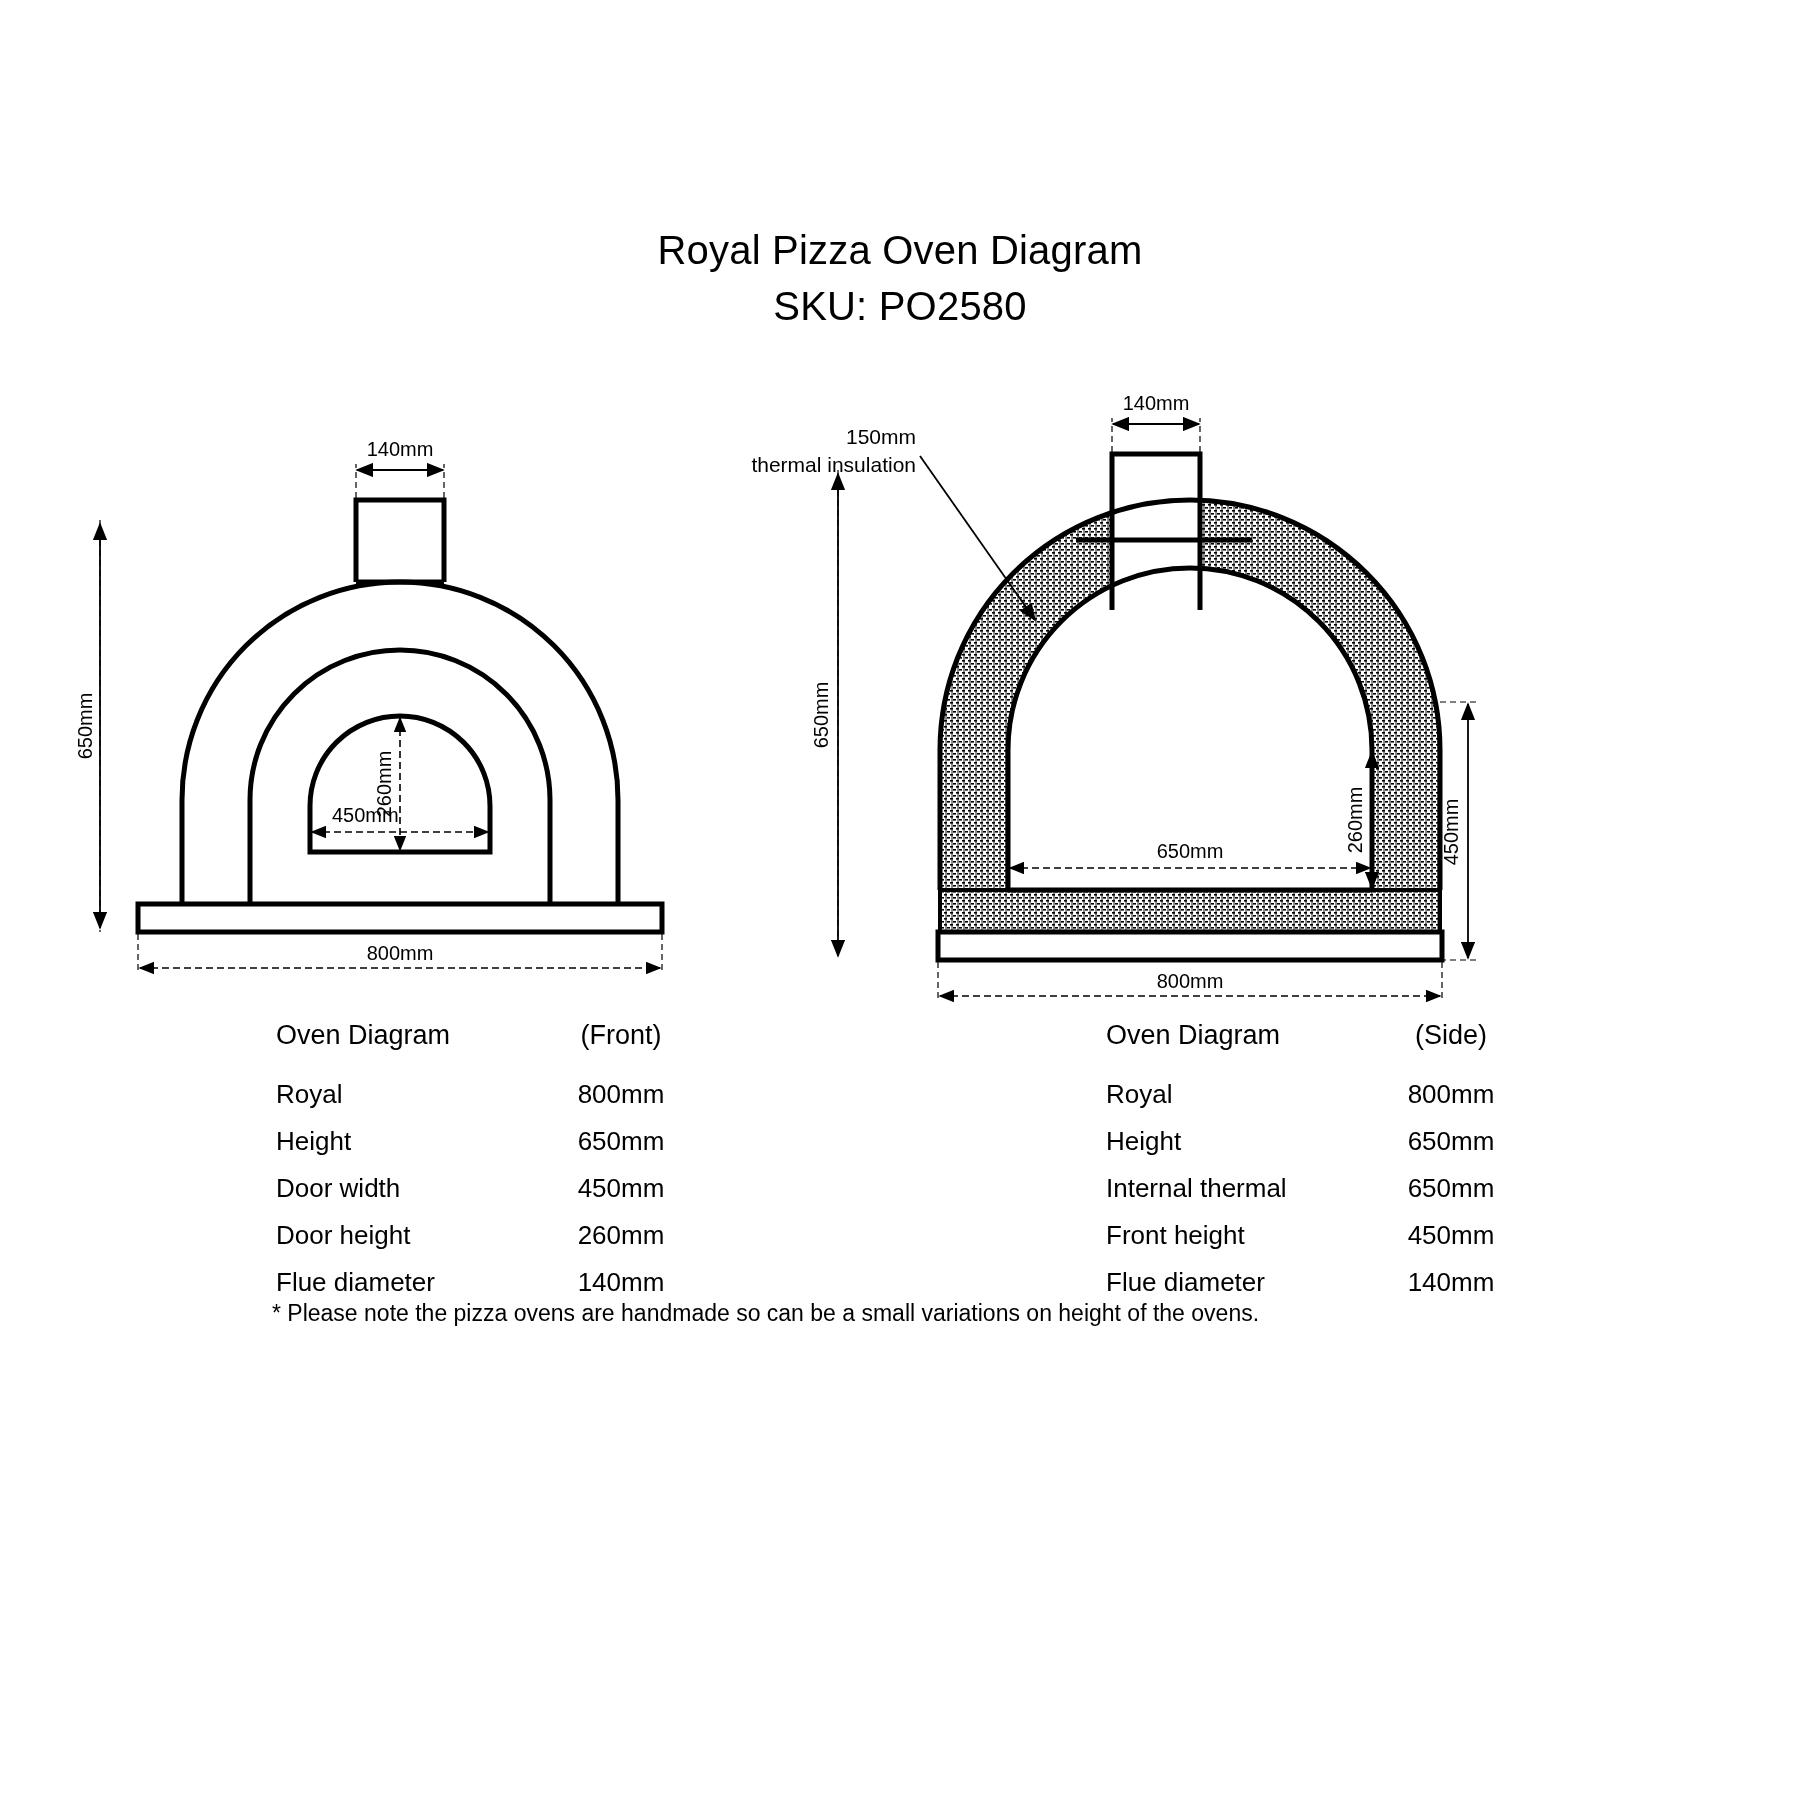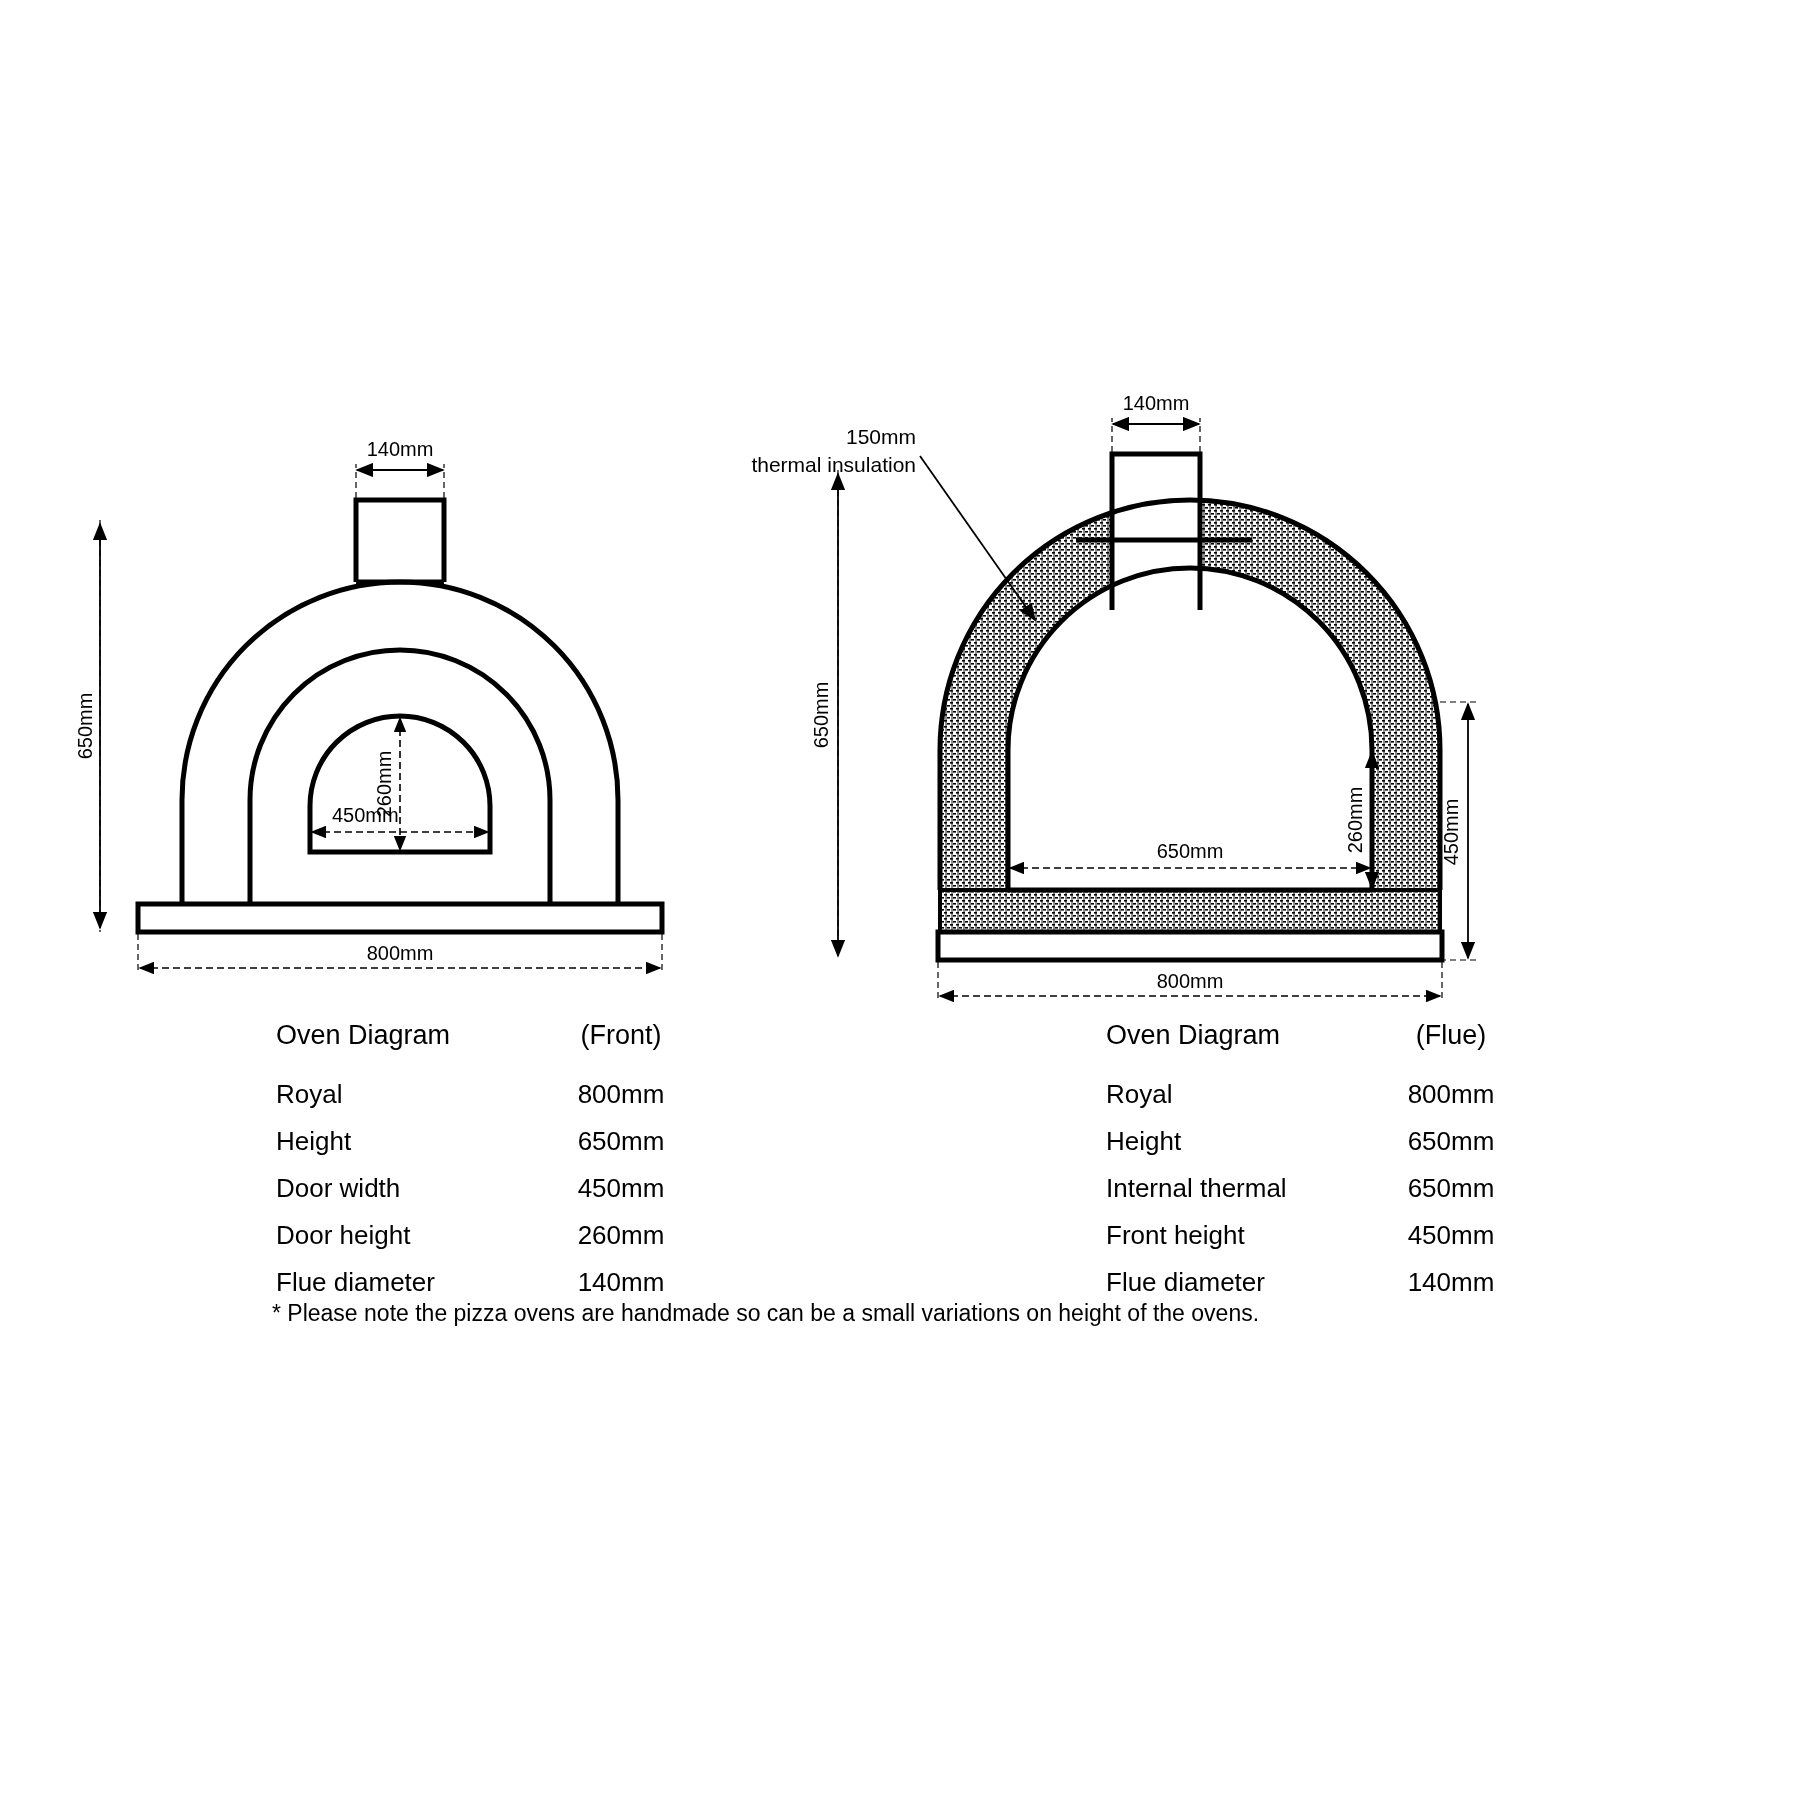--- a/index.html
+++ b/index.html
@@ -32,20 +32,24 @@
   .spec-head{margin-bottom:12px;gap:12px;}
   .spec-head .k,.spec-head .v{font-size:27px;}
 
   .footnote{position:absolute;left:272px;top:1300px;width:1300px;font-size:23px;}
 </style>
 </head>
 <body>
 
 <div class="page">
 
+  <div class="title-block">
+    <div class="title-line">Royal Pizza Oven Diagram</div>
+    <div class="title-line">SKU: PO2580</div>
+  </div>
 
   <div class="view" id="front-view">
     <svg width="640" height="560" viewBox="0 0 640 560">
       <defs>
         <marker id="ar" markerWidth="10" markerHeight="8" refX="9" refY="4" orient="auto">
           <path d="M0,0 L10,4 L0,8 z" fill="#000"></path>
         </marker>
         <marker id="arS" markerWidth="10" markerHeight="8" refX="1" refY="4" orient="auto">
           <path d="M10,0 L0,4 L10,8 z" fill="#000"></path>
         </marker>
@@ -183,21 +187,21 @@
       </div>
       <div class="spec-row">
         <span class="k">Flue diameter</span>
         <span class="v">140mm</span>
       </div>
     </div>
 
     <div class="spec-table" id="side-table">
       <div class="spec-row spec-head">
         <span class="k">Oven Diagram</span>
-        <span class="v">(Flue)</span>
+        <span class="v">(Side)</span>
       </div>
       <div class="spec-row">
         <span class="k">Royal</span>
         <span class="v">800mm</span>
       </div>
       <div class="spec-row">
         <span class="k">Height</span>
         <span class="v">650mm</span>
       </div>
       <div class="spec-row">

